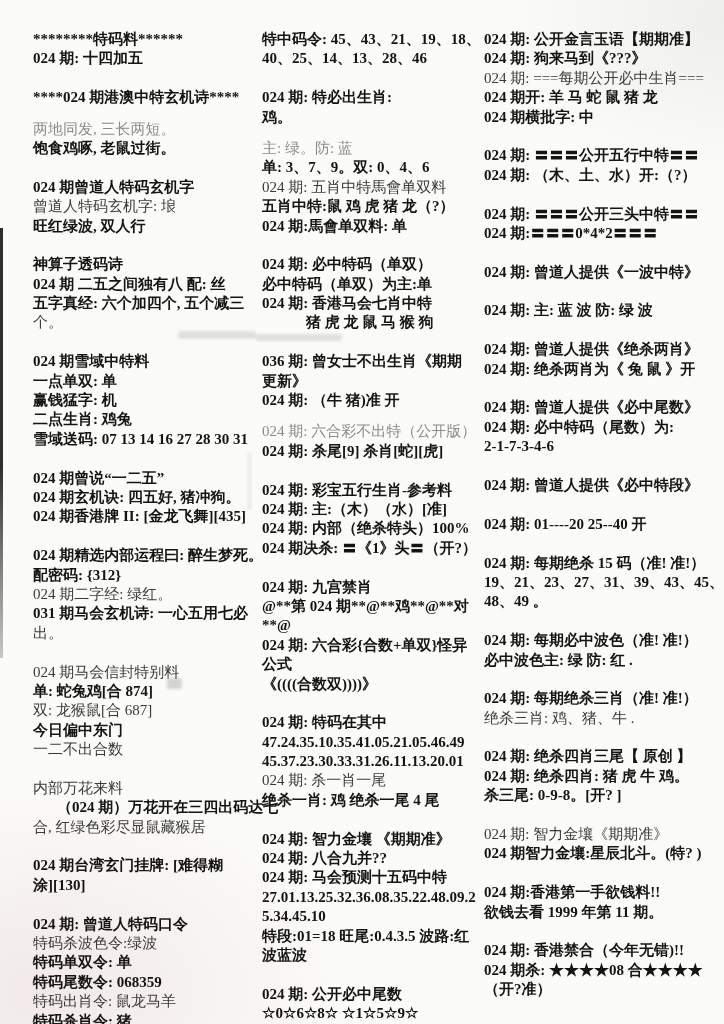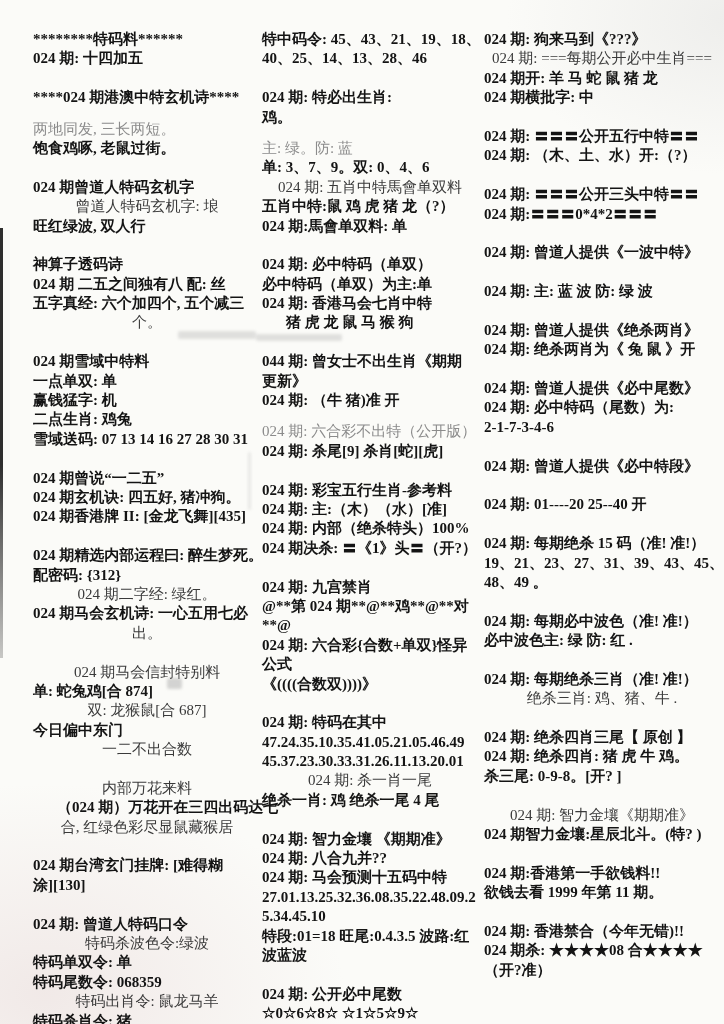--- a/index.html
+++ b/index.html
@@ -15,21 +15,21 @@
     color:#1c1c1c;
     padding-left:13px;
   }
   .col{
     position:absolute;top:30px;
     font-size:15px;line-height:19.4px;
     white-space:nowrap;
   }
   .line{height:19.4px;}
   .line.bold{font-weight:700;color:#141414;}
-  .line.normal{font-weight:400;color:#3a3a3a;text-align:center;}
+  .line.normal{font-weight:400;color:#3a3a3a;}
   .line.light{font-weight:400;color:#8b8b8b;margin-top:12px;}
   .artifact{position:absolute;pointer-events:none;}
   .edge-bar{
     left:0;top:228px;width:3px;height:430px;
     background:linear-gradient(#2e2e2e 0%, #2e2e2e 55%, rgba(46,46,46,.25) 100%);
   }
   .smudge{
     background:#9a9a9a;opacity:.28;filter:blur(1.5px);border-radius:2px;
   }
   .smudge-1{left:178px;top:331px;width:78px;height:8px;}
@@ -64,21 +64,21 @@
       <div class="line bold">二点生肖: 鸡兔</div>
       <div class="line bold">雪域送码: 07 13 14 16 27 28 30 31</div>
       <div class="line normal">&nbsp;</div>
       <div class="line bold">024 期曾说“一二五”</div>
       <div class="line bold">024 期玄机诀: 四五好, 猪冲狗。</div>
       <div class="line bold">024 期香港牌 II: [金龙飞舞][435]</div>
       <div class="line normal">&nbsp;</div>
       <div class="line bold">024 期精选内部运程曰: 醉生梦死。</div>
       <div class="line bold">配密码: {312}</div>
       <div class="line normal">024 期二字经: 绿红。</div>
-      <div class="line bold">024 期马会玄机诗: 一心五用七必</div>
+      <div class="line bold">031 期马会玄机诗: 一心五用七必</div>
       <div class="line normal">出。</div>
       <div class="line normal">&nbsp;</div>
       <div class="line normal">024 期马会信封特别料</div>
       <div class="line bold">单: 蛇兔鸡[合 874]</div>
       <div class="line normal">双: 龙猴鼠[合 687]</div>
       <div class="line bold">今日偏中东门</div>
       <div class="line normal">一二不出合数</div>
       <div class="line normal">&nbsp;</div>
       <div class="line normal">内部万花来料</div>
       <div class="line bold" style="margin-left: 24px;">（024 期）万花开在三四出码达七</div>
@@ -102,23 +102,23 @@
       <div class="line bold">鸡。</div>
       <div class="line light">主: 绿。防: 蓝</div>
       <div class="line bold">单: 3、7、9。双: 0、4、6</div>
       <div class="line normal">024 期: 五肖中特馬會单双料</div>
       <div class="line bold">五肖中特:鼠 鸡 虎 猪 龙（?）</div>
       <div class="line bold">024 期:馬會单双料: 单</div>
       <div class="line normal">&nbsp;</div>
       <div class="line bold">024 期: 必中特码（单双）</div>
       <div class="line bold">必中特码（单双）为主:单</div>
       <div class="line bold">024 期: 香港马会七肖中特</div>
-      <div class="line bold" style="margin-left: 24px;">猪 虎 龙 鼠 马 猴 狗</div>
-      <div class="line normal">&nbsp;</div>
-      <div class="line bold">044 期: 曾女士不出生肖《期期</div>
+      <div class="line bold" style="margin-left: 44px;">猪 虎 龙 鼠 马 猴 狗</div>
+      <div class="line normal">&nbsp;</div>
+      <div class="line bold">036 期: 曾女士不出生肖《期期</div>
       <div class="line bold">更新》</div>
       <div class="line bold">024 期: （牛 猪)准 开</div>
       <div class="line light">024 期: 六合彩不出特（公开版）</div>
       <div class="line bold">024 期: 杀尾[9] 杀肖[蛇][虎]</div>
       <div class="line normal">&nbsp;</div>
       <div class="line bold">024 期: 彩宝五行生肖-参考料</div>
       <div class="line bold">024 期: 主:（木）（水）[准]</div>
       <div class="line bold">024 期: 内部（绝杀特头）100%</div>
       <div class="line bold">024 期决杀: 〓《1》头〓（开?）</div>
       <div class="line normal">&nbsp;</div>
@@ -140,20 +140,21 @@
       <div class="line bold">024 期: 马会预测十五码中特</div>
       <div class="line bold">27.01.13.25.32.36.08.35.22.48.09.2</div>
       <div class="line bold">5.34.45.10</div>
       <div class="line bold">特段:01=18 旺尾:0.4.3.5 波路:红</div>
       <div class="line bold">波蓝波</div>
       <div class="line normal">&nbsp;</div>
       <div class="line bold">024 期: 公开必中尾数</div>
       <div class="line bold">☆0☆6☆8☆  ☆1☆5☆9☆</div>
     </div>
   <div class="col" style="left:484px;width:236px">
+      <div class="line bold">024 期: 公开金言玉语【期期准】</div>
       <div class="line bold">024 期: 狗来马到《???》</div>
       <div class="line normal">024 期: ===每期公开必中生肖===</div>
       <div class="line bold">024 期开: 羊 马 蛇 鼠 猪 龙</div>
       <div class="line bold">024 期横批字: 中</div>
       <div class="line normal">&nbsp;</div>
       <div class="line bold">024 期: 〓〓〓公开五行中特〓〓</div>
       <div class="line bold">024 期: （木、土、水）开:（?）</div>
       <div class="line normal">&nbsp;</div>
       <div class="line bold">024 期: 〓〓〓公开三头中特〓〓</div>
       <div class="line bold">024 期:〓〓〓0*4*2〓〓〓</div>

